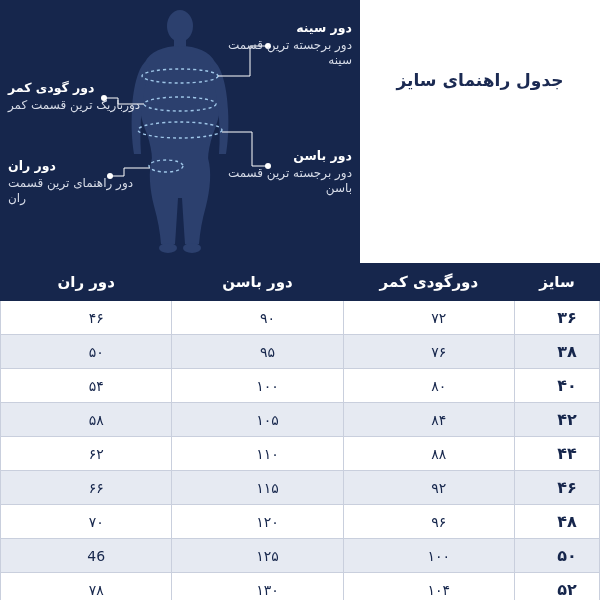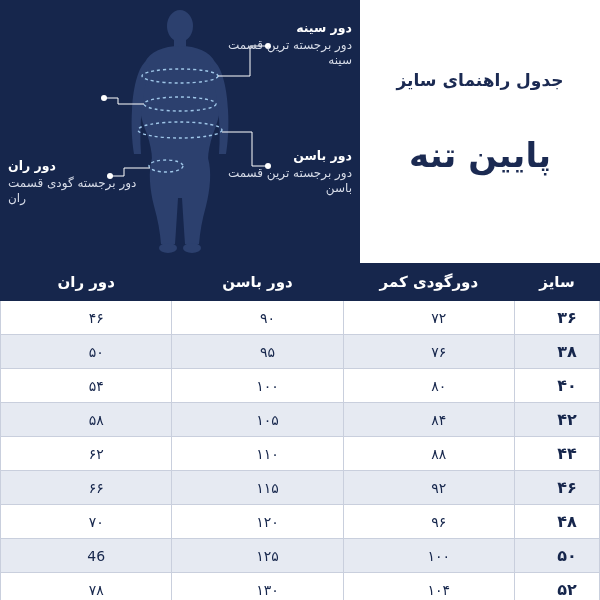--- a/index.html
+++ b/index.html
@@ -135,21 +135,20 @@
 </style>
 </head>
 <body>
 
 <div class="page">
 
   <div class="top">
 
     <div class="title-block">
       <div class="title-line1">جدول راهنمای سایز</div>
-      <div class="title-line2">پایین تنه</div>
     </div>
 
     <div class="figure-panel">
       <svg class="fig-svg" viewBox="0 0 360 263" preserveAspectRatio="none">
 
         <g fill="#2c406e">
 
           <ellipse cx="180" cy="26" rx="13" ry="16"></ellipse>
 
           <rect x="174" y="40" width="12" height="8"></rect>
@@ -202,29 +201,33 @@
           <circle cx="268" cy="166" r="3"></circle>
           <circle cx="110" cy="176" r="3"></circle>
         </g>
       </svg>
 
       <div class="label lbl-chest">
         <span class="big">دور سینه</span>
         <span class="small">دور برجسته ترین قسمت سینه</span>
       </div>
 
+      <div class="label lbl-waist">
+        <span class="big">دور گودی کمر</span>
+        <span class="small">دورباریک ترین قسمت کمر</span>
+      </div>
 
       <div class="label lbl-hip">
         <span class="big">دور باسن</span>
         <span class="small">دور برجسته ترین قسمت باسن</span>
       </div>
 
       <div class="label lbl-thigh">
         <span class="big">دور ران</span>
-        <span class="small">دور برجسته گودی قسمت ران</span>
+        <span class="small">دور راهنمای ترین قسمت ران</span>
       </div>
     </div>
   </div>
 
   <table class="size-table">
     <thead>
       <tr>
         <th class="col-size">سایز</th>
         <th>دورگودی کمر</th>
         <th>دور باسن</th>

